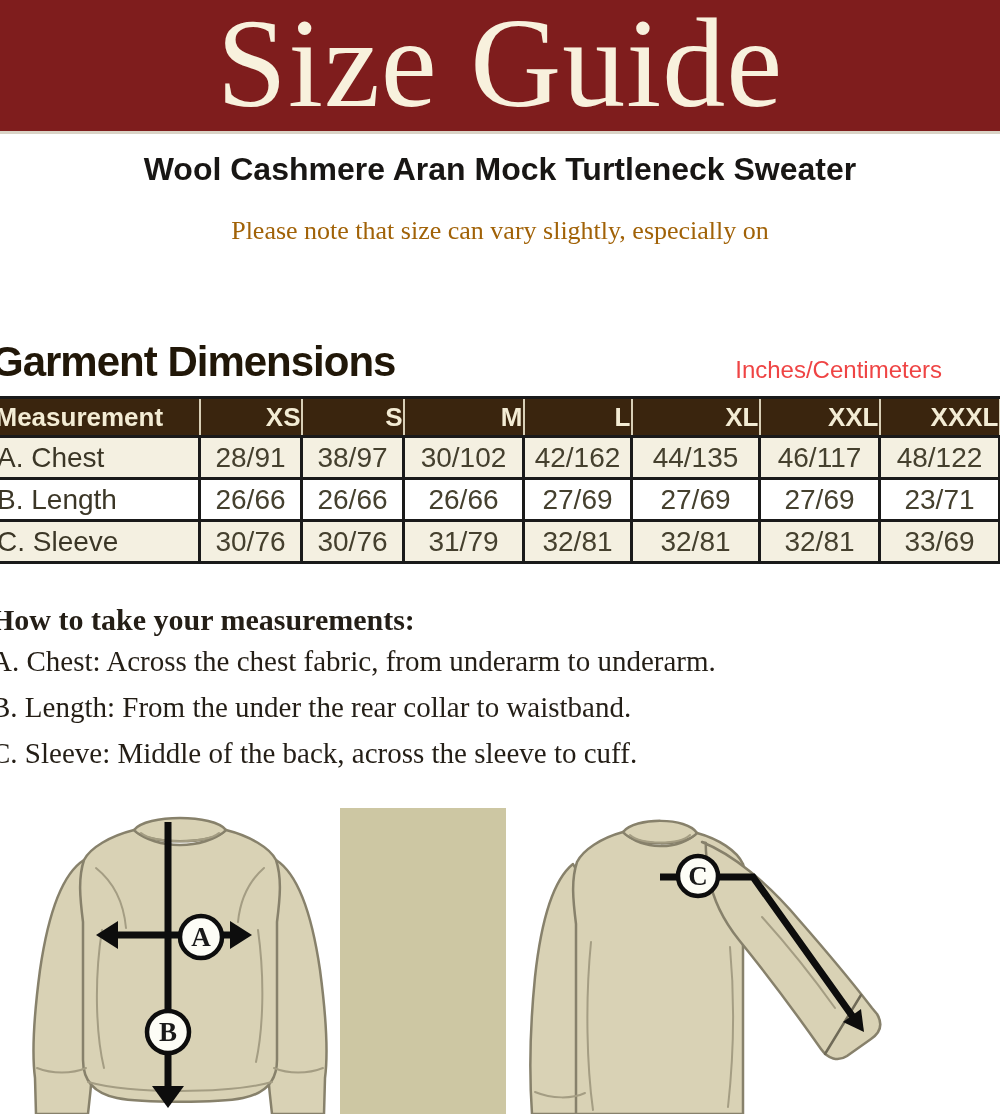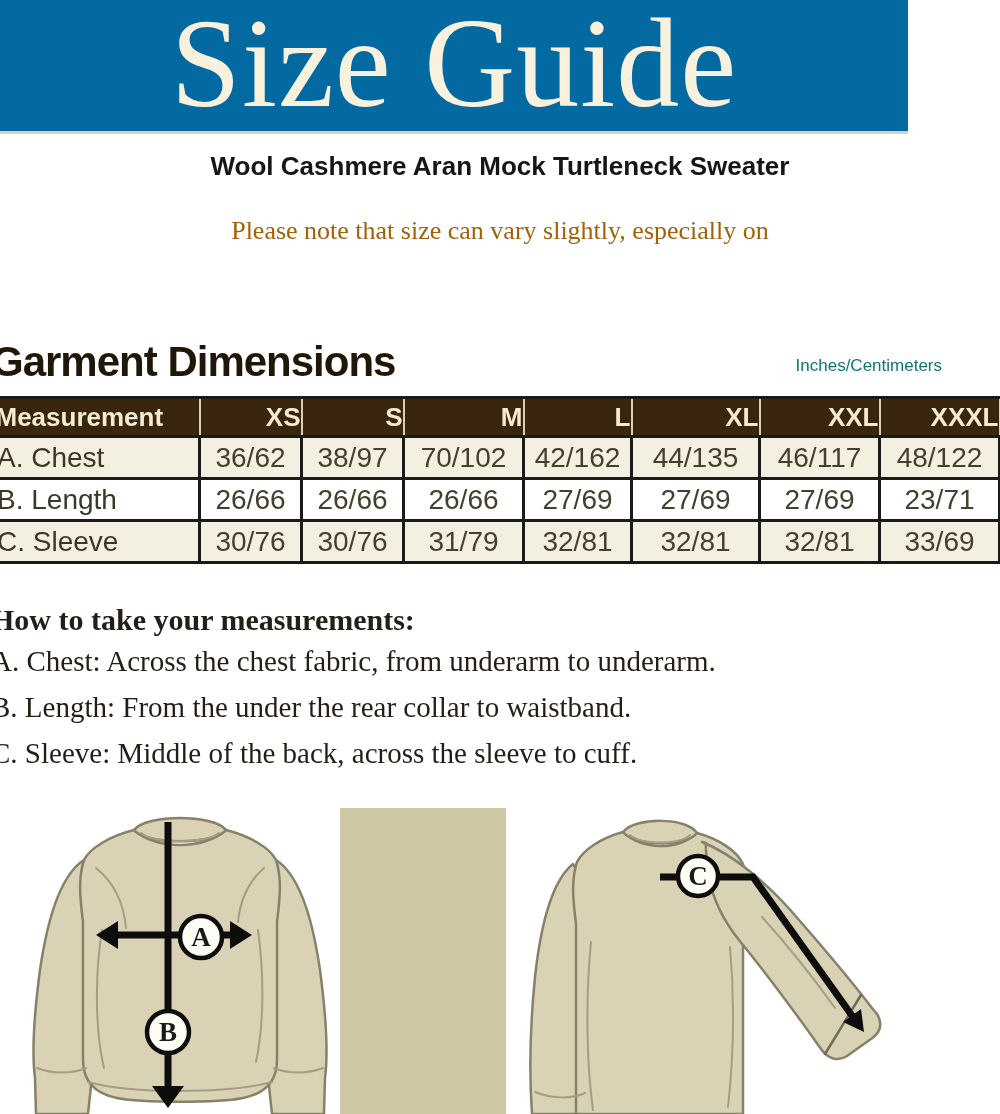--- a/index.html
+++ b/index.html
@@ -2,44 +2,44 @@
 <html><head>
 <meta charset="utf-8">
 <style>
   html,body{margin:0;padding:0;}
   body{
     width:1000px;height:1114px;position:relative;overflow:hidden;
     background:#ffffff;font-family:"Liberation Sans",sans-serif;
   }
   
   .banner{
-    position:absolute;left:0;top:0;width:908px;height:131px;
-    background:#0369a1;border-bottom:3px solid #d9d3c6;text-align:center;
+    position:absolute;left:0;top:0;width:1000px;height:131px;
+    background:#7f1d1d;border-bottom:3px solid #d9d3c6;text-align:center;
   }
   .banner h1{
     margin:0;font-family:"Liberation Serif",serif;font-weight:normal;
     font-size:126px;line-height:128px;color:#f8f1dd;letter-spacing:1px;
   }
   
   .product-title{
     position:absolute;left:0;top:151px;width:1000px;text-align:center;
-    font-size:26px;font-weight:bold;color:#181614;letter-spacing:0px;
+    font-size:32px;font-weight:bold;color:#181614;letter-spacing:0px;
   }
   .note{
     position:absolute;left:0;top:212px;width:1000px;text-align:center;
     font-family:"Liberation Serif",serif;font-size:26px;line-height:37px;color:#a16207;
   }
   
   .gd-heading{
     position:absolute;left:-9px;top:338px;
     font-size:42px;font-weight:bold;color:#211708;letter-spacing:-1px;
   }
   .units-label{
     position:absolute;right:58px;top:356px;
-    font-size:17px;color:#0f766e;
+    font-size:24px;color:#ef4444;
   }
   
   table.size-table{
     position:absolute;left:-10px;top:396px;width:1008px;
     border-collapse:collapse;table-layout:fixed;
   }
   table.size-table th{
     background:#3a250e;color:#f3ecd4;font-size:26px;font-weight:bold;
     height:36px;padding:0;text-align:right;
     border-top:3px solid #1a1a1a;border-bottom:3px solid #1a1a1a;
@@ -115,23 +115,23 @@
       <th>M</th>
       <th>L</th>
       <th>XL</th>
       <th>XXL</th>
       <th>XXXL</th>
     </tr>
   </thead>
   <tbody>
     <tr class="stripe-cream">
       <td class="row-label">A. Chest</td>
-      <td>36/62</td>
+      <td>28/91</td>
       <td>38/97</td>
-      <td>70/102</td>
+      <td>30/102</td>
       <td>42/162</td>
       <td>44/135</td>
       <td>46/117</td>
       <td>48/122</td>
     </tr>
     <tr class="stripe-white">
       <td class="row-label">B. Length</td>
       <td>26/66</td>
       <td>26/66</td>
       <td>26/66</td>

